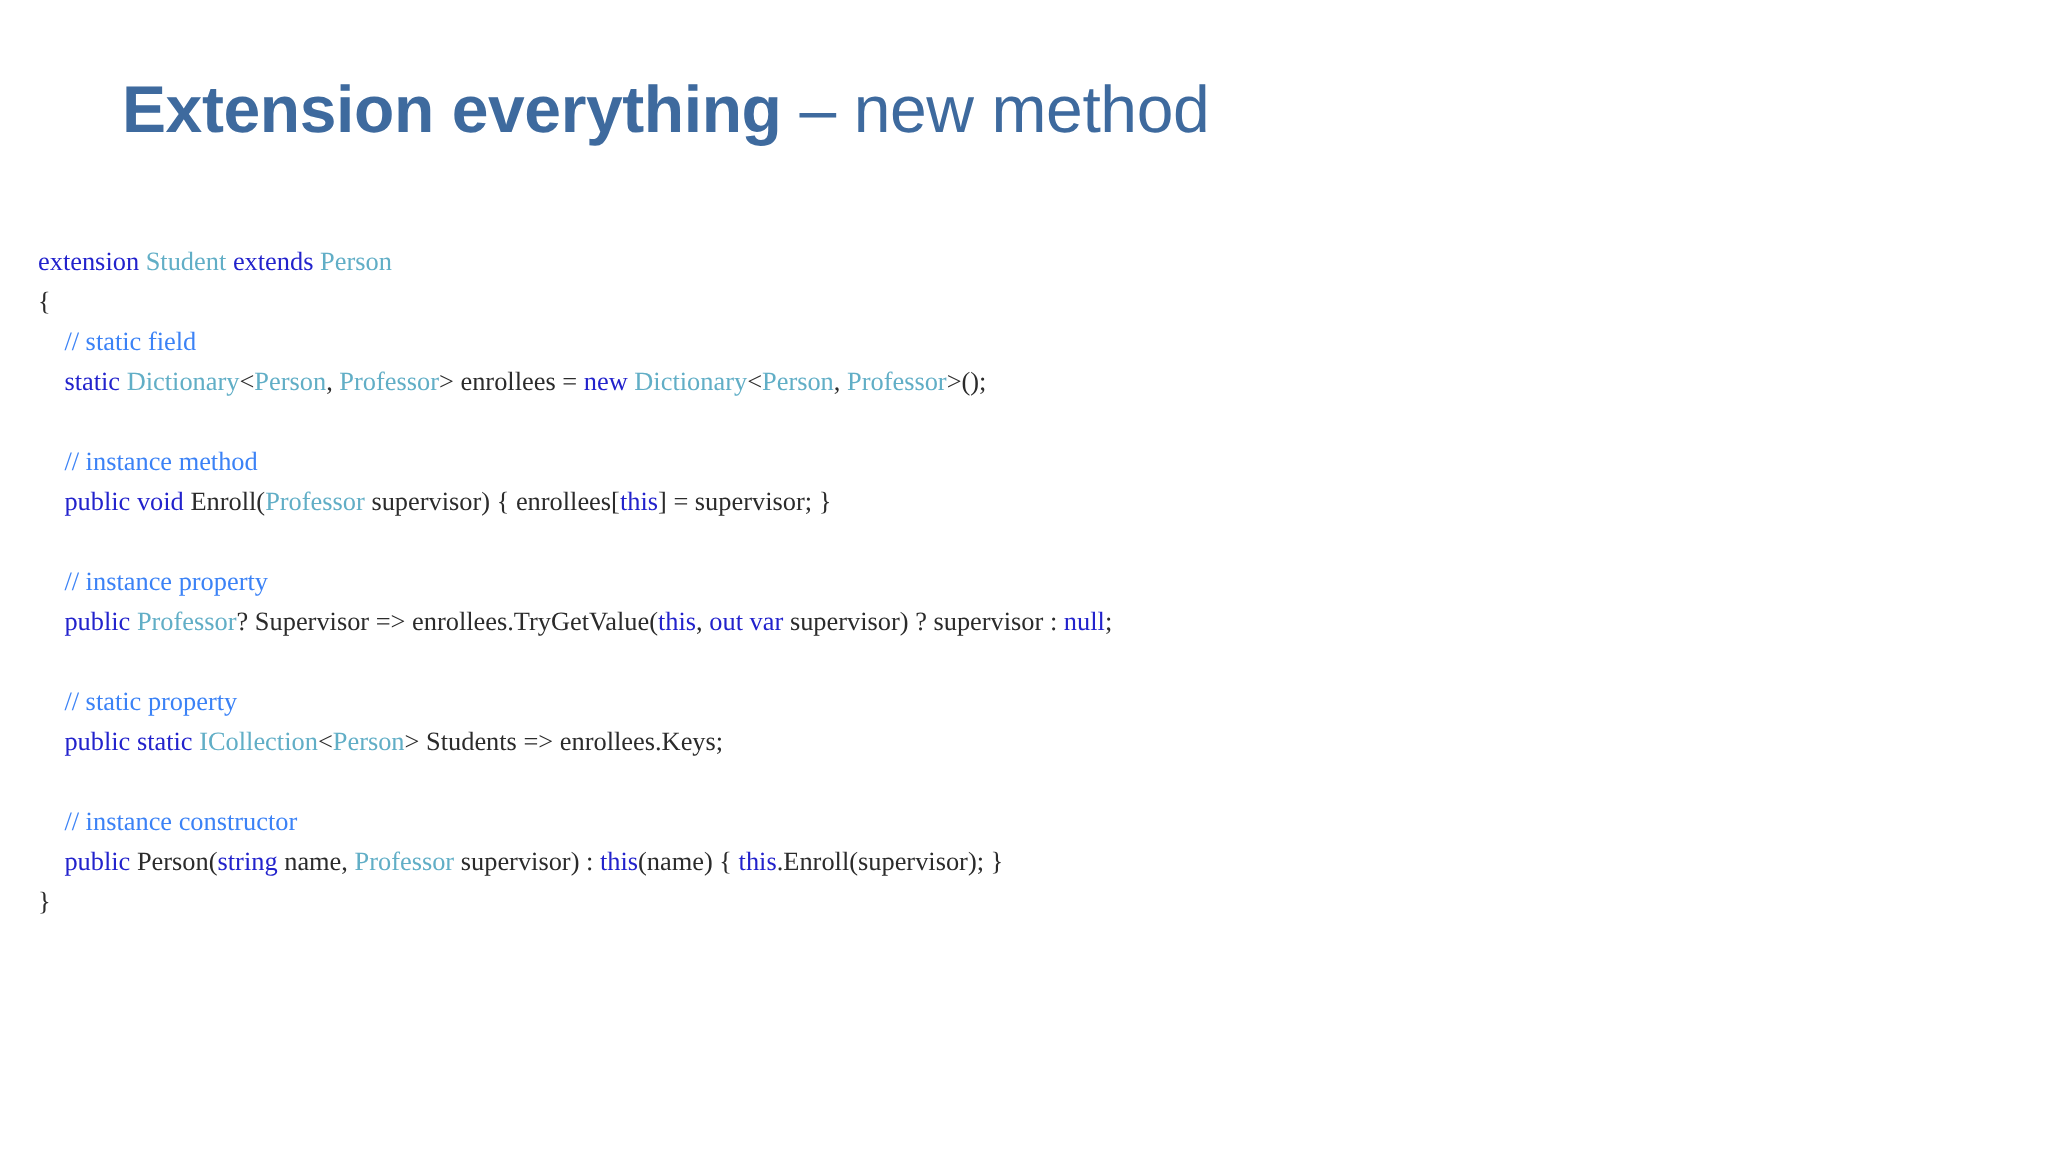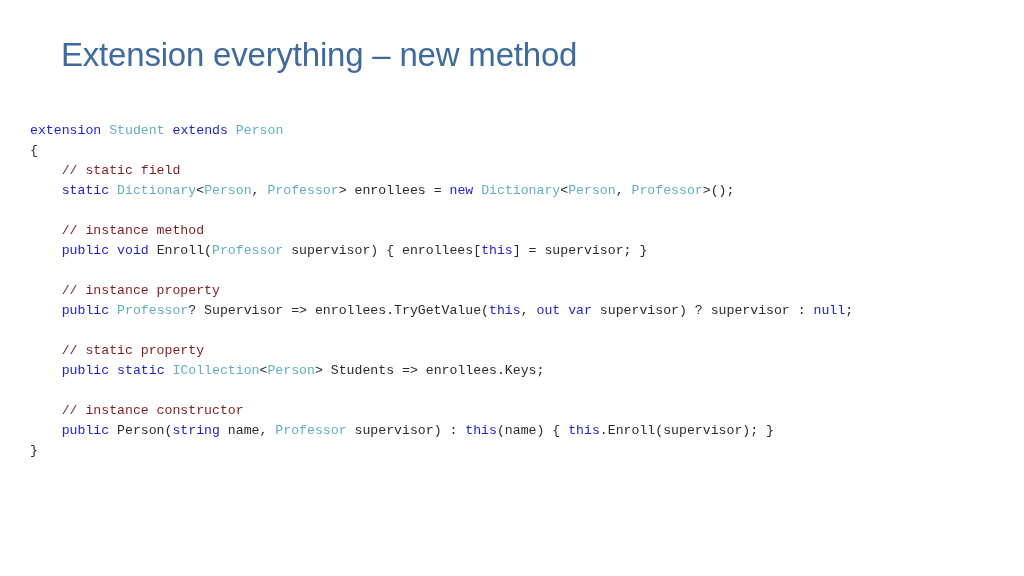--- a/index.html
+++ b/index.html
@@ -29,49 +29,49 @@
     top: 32px;
     width: 900px;
     height: 48px;
     line-height: 46px;
     white-space: nowrap;
     color: #3E6A9E;
     font-size: 33px;
     letter-spacing: -0.2px;
   }
   #slide-title .t-strong {
-    font-weight: normal;
+    font-weight: bold;
   }
   #slide-title .t-reg {
     font-weight: normal;
   }
 
   
   #code-block {
     position: absolute;
-    left: 30px;
+    left: 19px;
     top: 121px;
     width: 980px;
-    font-family: Liberation Mono, monospace;
+    font-family: Liberation Serif, serif;
     font-size: 13.2px;
     line-height: 20px;
     color: #2b2b2b;
     white-space: pre;
     letter-spacing: 0px;
   }
   .code-line {
     height: 20px;
     white-space: pre;
   }
   .code-line.blank { height: 20px; }
 
   
   .kw   { color: #2222CC; }            
   .ty   { color: #61AEC6; }            
-  .cm   { color: #7f1d1d; text-align: center; }            
+  .cm   { color: #3b82f6; text-align: center; }            
   .pl   { color: #2b2b2b; }            
 </style>
 </head>
 <body>
 
 <div id="slide">
 
   <div id="slide-title">
     <span class="t-strong">Extension everything</span><span class="t-reg"> – new method</span>
   </div>

